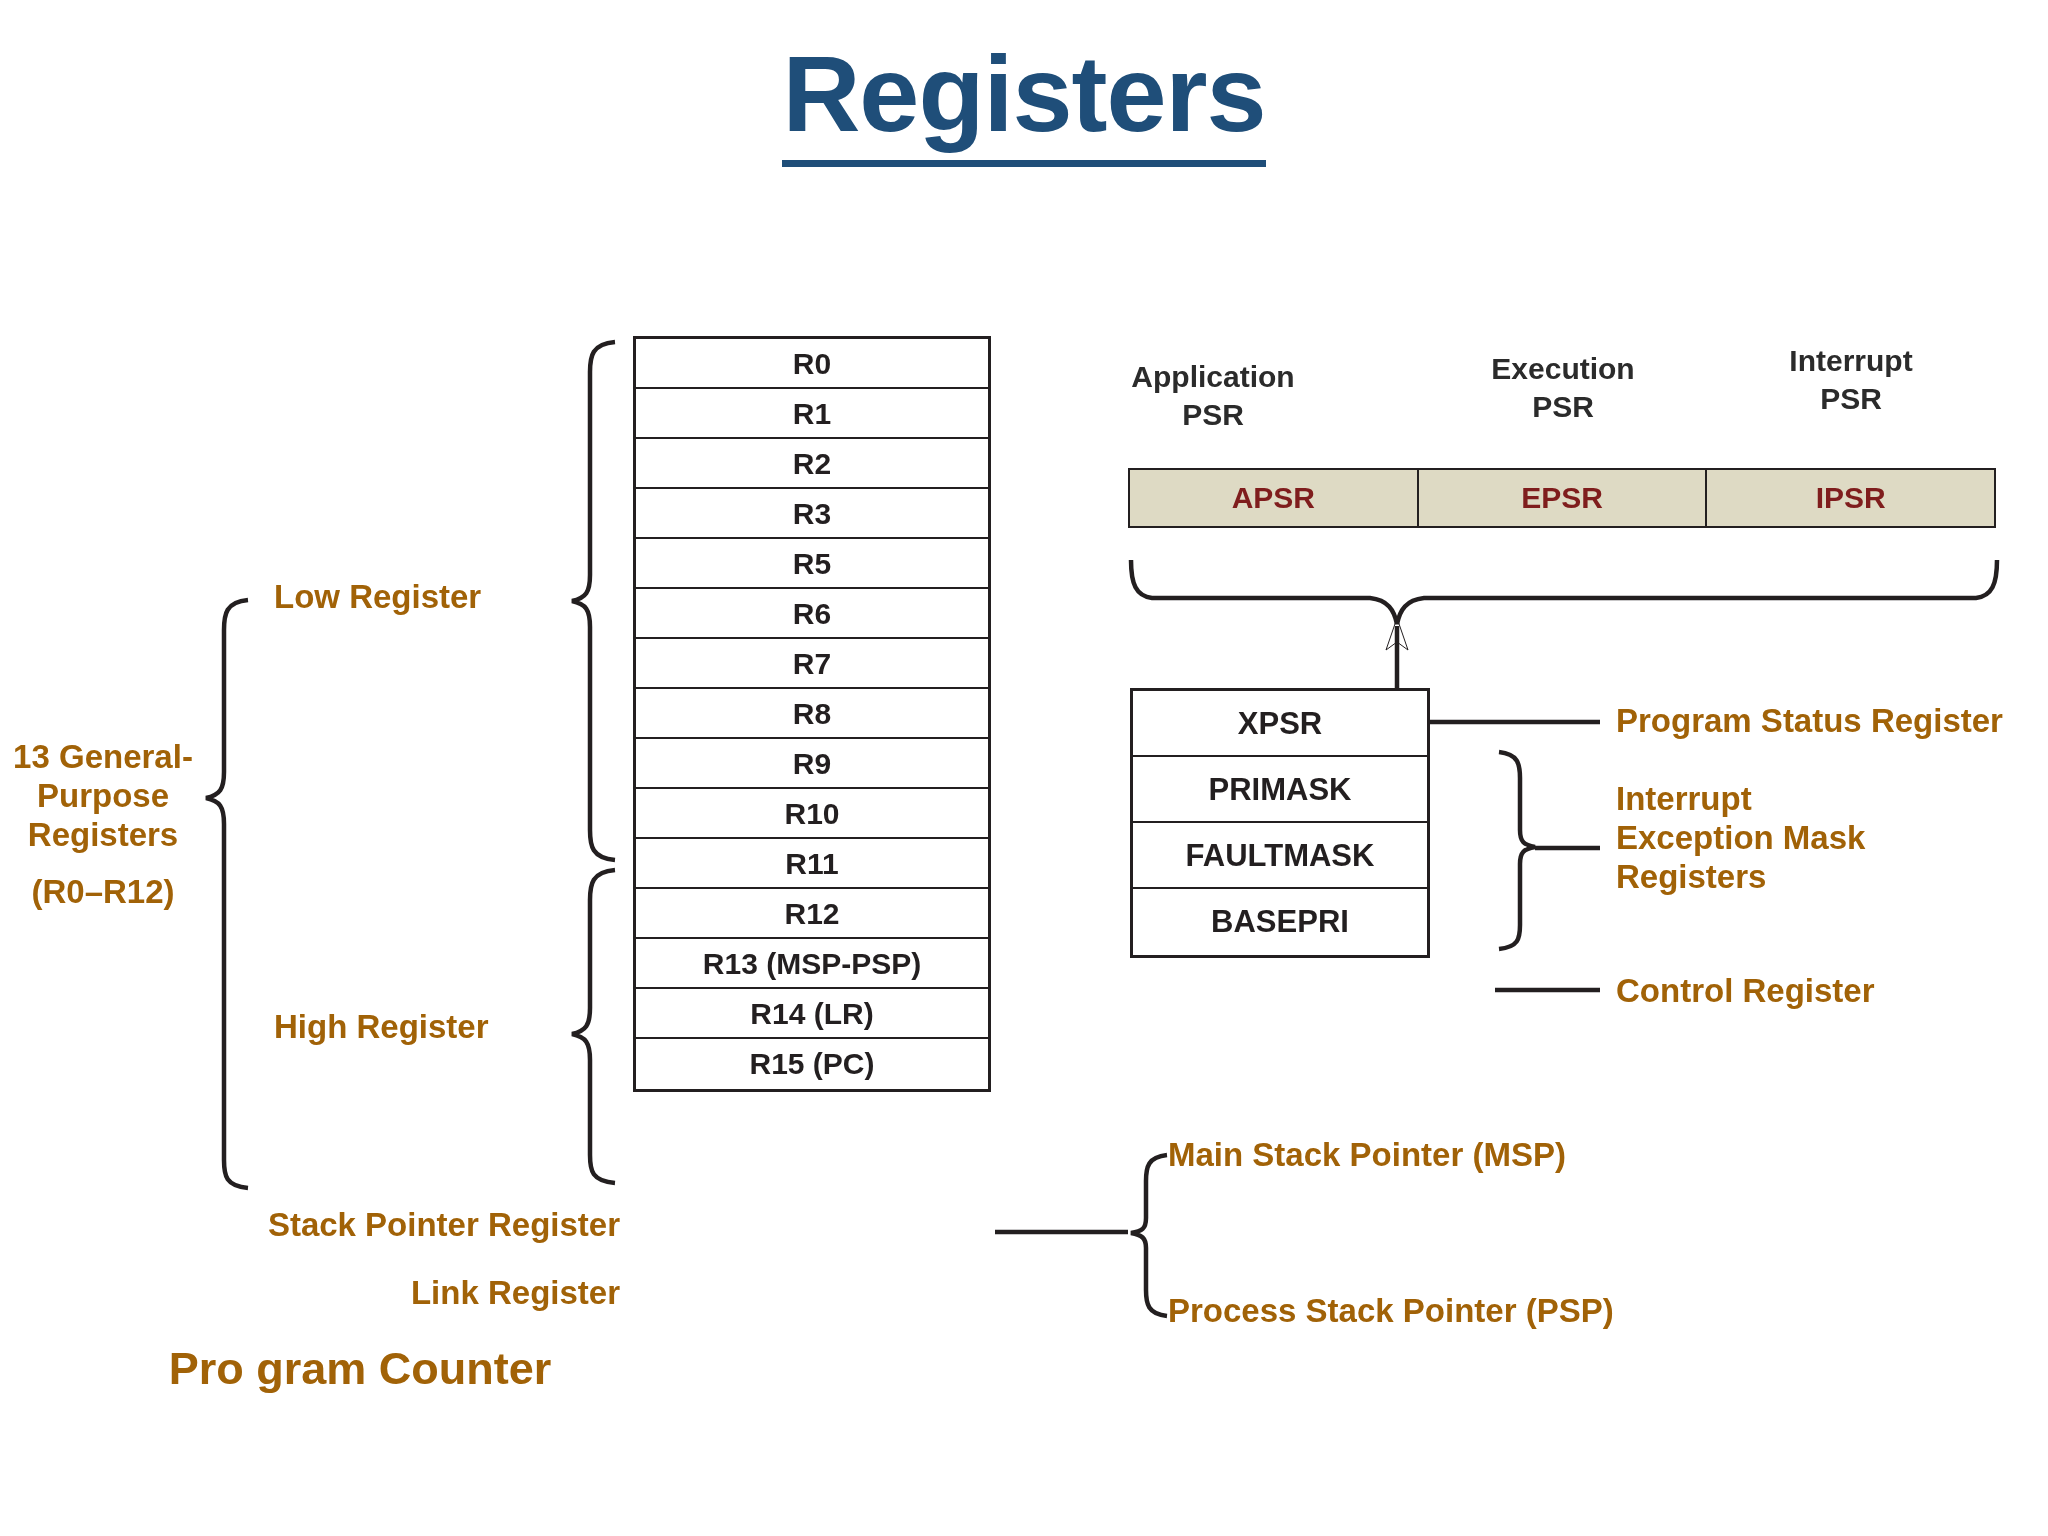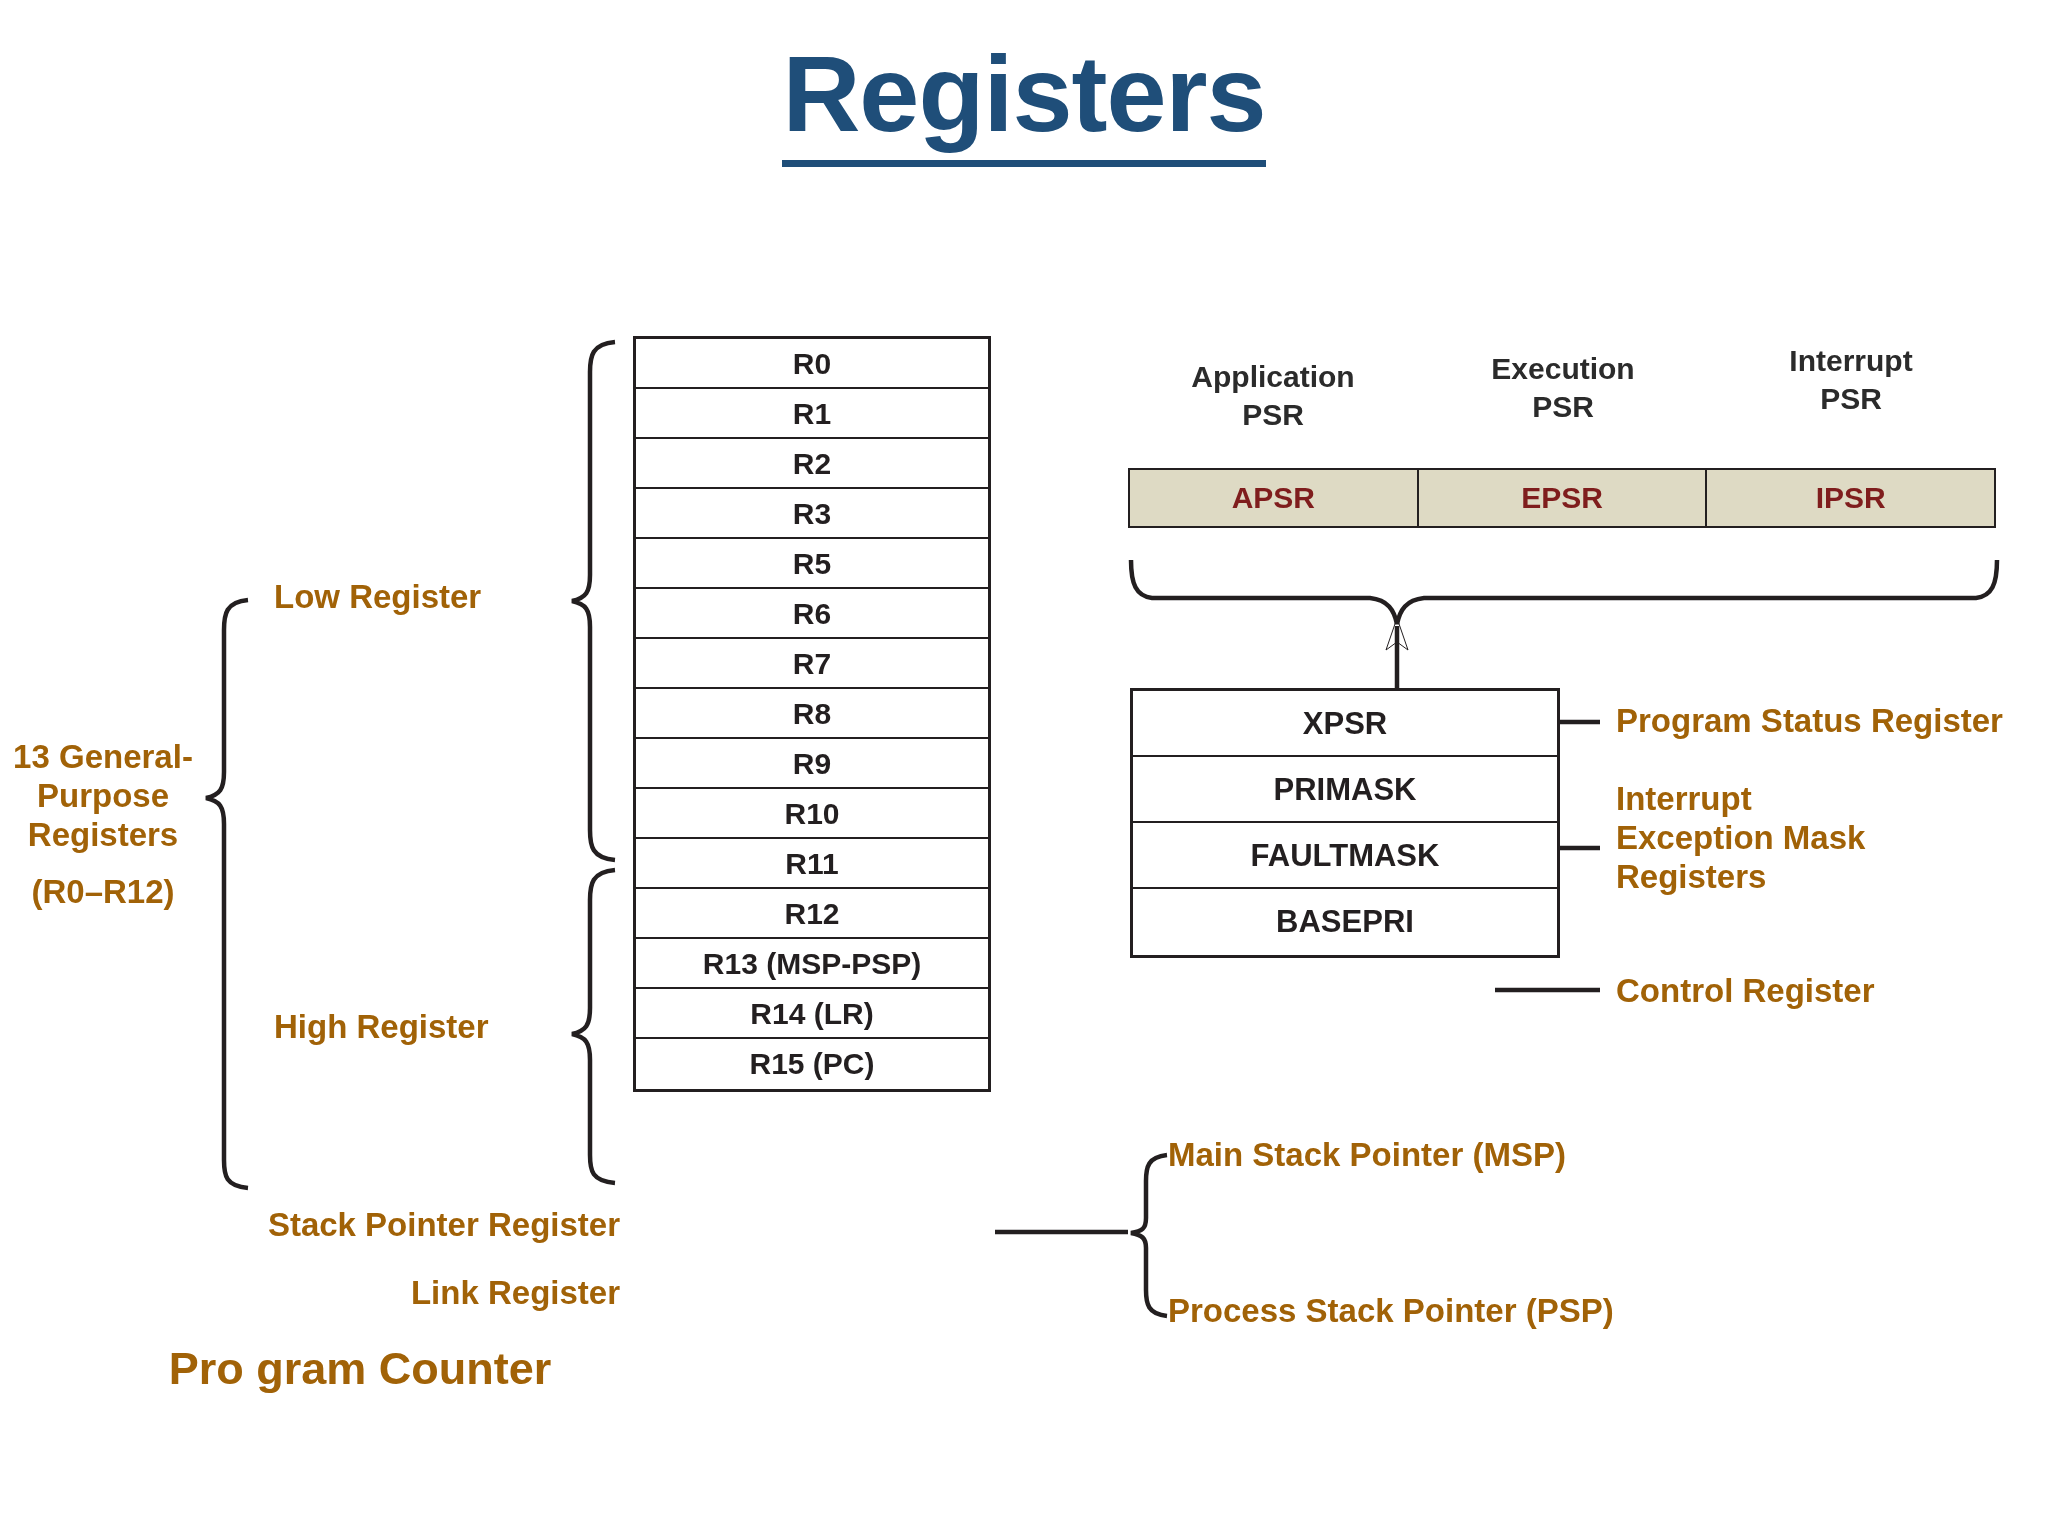--- a/index.html
+++ b/index.html
@@ -121,21 +121,21 @@
     color: #2b2b2b;
     line-height: 1.25;
     white-space: nowrap;
   }
 
   
   #sr-file {
     position: absolute;
     left: 1130px;
     top: 688px;
-    width: 430px;
+    width: 300px;
     border: 3px solid #231f20;
     background: #ffffff;
     box-sizing: border-box;
   }
   #sr-file::after {
     content: "";
     position: absolute;
     left: 10px;
     top: 10px;
     width: 100%;
@@ -224,21 +224,21 @@
   <div class="reg-row">R8</div>
   <div class="reg-row">R9</div>
   <div class="reg-row">R10</div>
   <div class="reg-row">R11</div>
   <div class="reg-row">R12</div>
   <div class="reg-row">R13 (MSP-PSP)</div>
   <div class="reg-row">R14 (LR)</div>
   <div class="reg-row">R15 (PC)</div>
 </div>
 
-<div class="psr-head" style="left:1128px; top:358px; width:290px;">
+<div class="psr-head" style="left:1068px; top:358px; width:290px;">
   <div>Application</div>
   <div>PSR</div>
 </div>
 <div class="psr-head" style="left:1418px; top:350px; width:290px;">
   <div>Execution</div>
   <div>PSR</div>
 </div>
 <div class="psr-head" style="left:1706px; top:342px; width:290px;">
   <div>Interrupt</div>
   <div>PSR</div>

